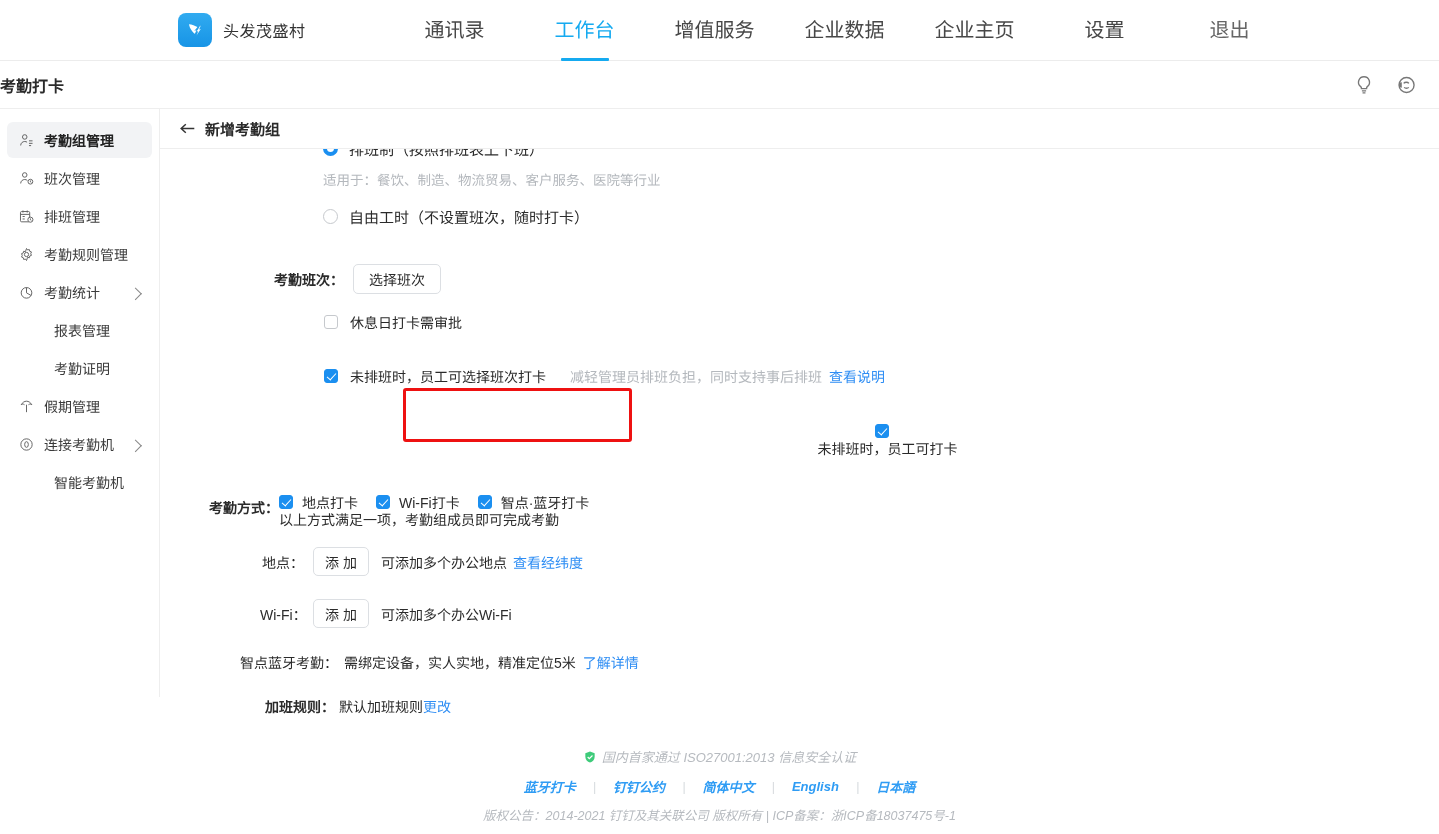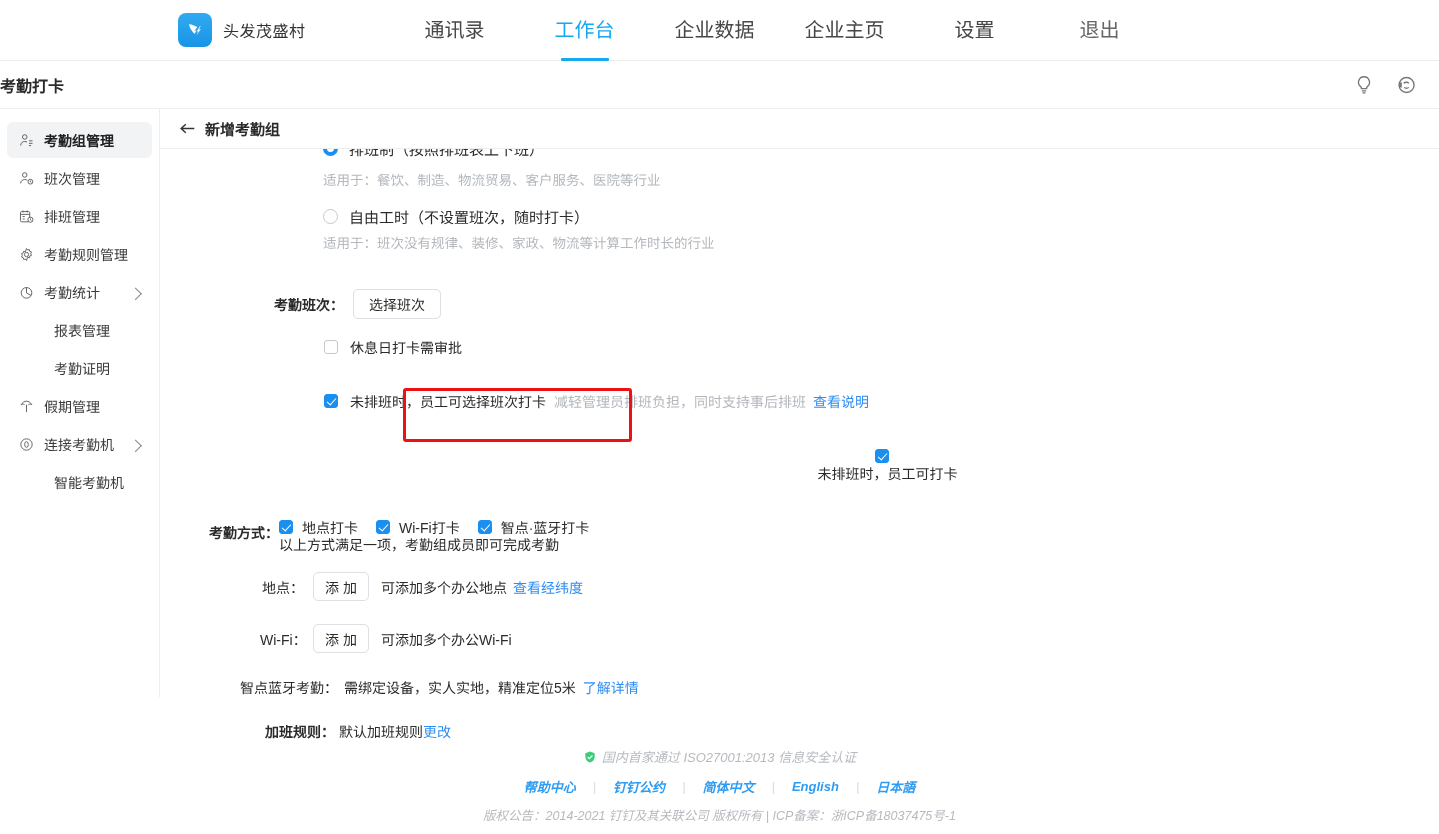--- a/index.html
+++ b/index.html
@@ -264,20 +264,21 @@
           <path d="M17.6 7.1c-1.1 2.6-3.9 6.6-3.9 6.6l1.9-.3-2 4.6 4.7-7-2.1.4s2.6-3.4 1.4-4.3z" fill="#fff"></path>
           <path d="M5.4 5.6c2.9.3 7.3 1.6 9.2 3.2-1.1 1.9-3.3 4-3.3 4l2.2-.4-1.6 3.6c-2.5-1.6-5.6-5.6-6.5-10.4z" fill="#fff"></path>
         </svg>
       </span>
       <span class="brand-name">头发茂盛村</span>
     </div>
 
     <div class="nav-links">
       <div class="nav-link">通讯录</div>
       <div class="nav-link active">工作台</div>
+      <div class="nav-link">增值服务</div>
       <div class="nav-link">企业数据</div>
       <div class="nav-link">企业主页</div>
       <div class="nav-link">设置</div>
       <div class="nav-link logout">退出</div>
     </div>
   </div>
 
   <div class="pagehead">
     <div class="pagehead-title">考勤打卡</div>
     <div class="pagehead-icons">
@@ -383,36 +384,35 @@
             <span class="radio checked"></span>
             <span class="radio-label">排班制（按照排班表上下班）</span>
           </div>
         </div>
         <div class="radio-desc" style="margin-top:2px;">适用于：餐饮、制造、物流贸易、客户服务、医院等行业</div>
 
         <div class="radio-row" style="margin-top:17px;">
           <span class="radio"></span>
           <span class="radio-label">自由工时（不设置班次，随时打卡）</span>
         </div>
-        <div class="radio-desc">适用于：班次没有规律、装修、家政、物流等计算工作时长的行业</div>
 
         <div class="field-row" style="margin-top:37px; margin-left:100px;">
           <span class="field-label" style="width:84px;">考勤班次：</span>
           <button class="btn-outline" style="width:88px;height:30px;margin-left:9px;">选择班次</button>
         </div>
 
         <div class="field-row" style="margin-top:18px; margin-left:164px;">
           <span class="cb"></span>
           <span class="cb-text" style="margin-left:12px;">休息日打卡需审批</span>
         </div>
 
         <div class="field-row" style="margin-top:34px; margin-left:164px;">
           <span class="cb checked"></span>
           <span class="cb-text" style="margin-left:12px;">未排班时，员工可选择班次打卡</span>
-          <span class="cb-text muted" style="margin-left:8px;">减轻管理员排班负担，同时支持事后排班</span>
+          <span class="cb-text muted" style="margin-left:24px;">减轻管理员排班负担，同时支持事后排班</span>
           <span class="cb-text link" style="margin-left:7px;">查看说明</span>
         </div>
 
         <div class="field-row" style="margin-top:38px; margin-left:164px;flex-direction:column;">
           <span class="cb checked"></span>
           <span class="cb-text" style="margin-left:12px;">未排班时，员工可打卡</span>
         </div>
 
         <div class="field-row" style="margin-top:34px; margin-left:44px; align-items:flex-start;">
           <span class="field-label" style="width:75px; line-height:32px;">考勤方式：</span>
@@ -462,21 +462,21 @@
 
   <div class="footer">
     <div class="f-cert">
       <svg width="14" height="14" viewBox="0 0 24 24">
         <path d="M12 2.5l8 3v6c0 5-3.4 8.8-8 10-4.6-1.2-8-5-8-10v-6z" fill="#3ecb7a"></path>
         <path d="M8 12l2.8 2.8L16.2 9.4" fill="none" stroke="#fff" stroke-width="2"></path>
       </svg>
       <span>国内首家通过 ISO27001:2013 信息安全认证</span>
     </div>
     <div class="f-links">
-      <a>帮助中心</a>
+      <a>蓝牙打卡</a>
       <span class="f-sep">|</span>
       <a>钉钉公约</a>
       <span class="f-sep">|</span>
       <a>简体中文</a>
       <span class="f-sep">|</span>
       <a>English</a>
       <span class="f-sep">|</span>
       <a>日本語</a>
     </div>
     <div class="f-copy">版权公告：2014-2021 钉钉及其关联公司 版权所有 | ICP备案：浙ICP备18037475号-1</div>

